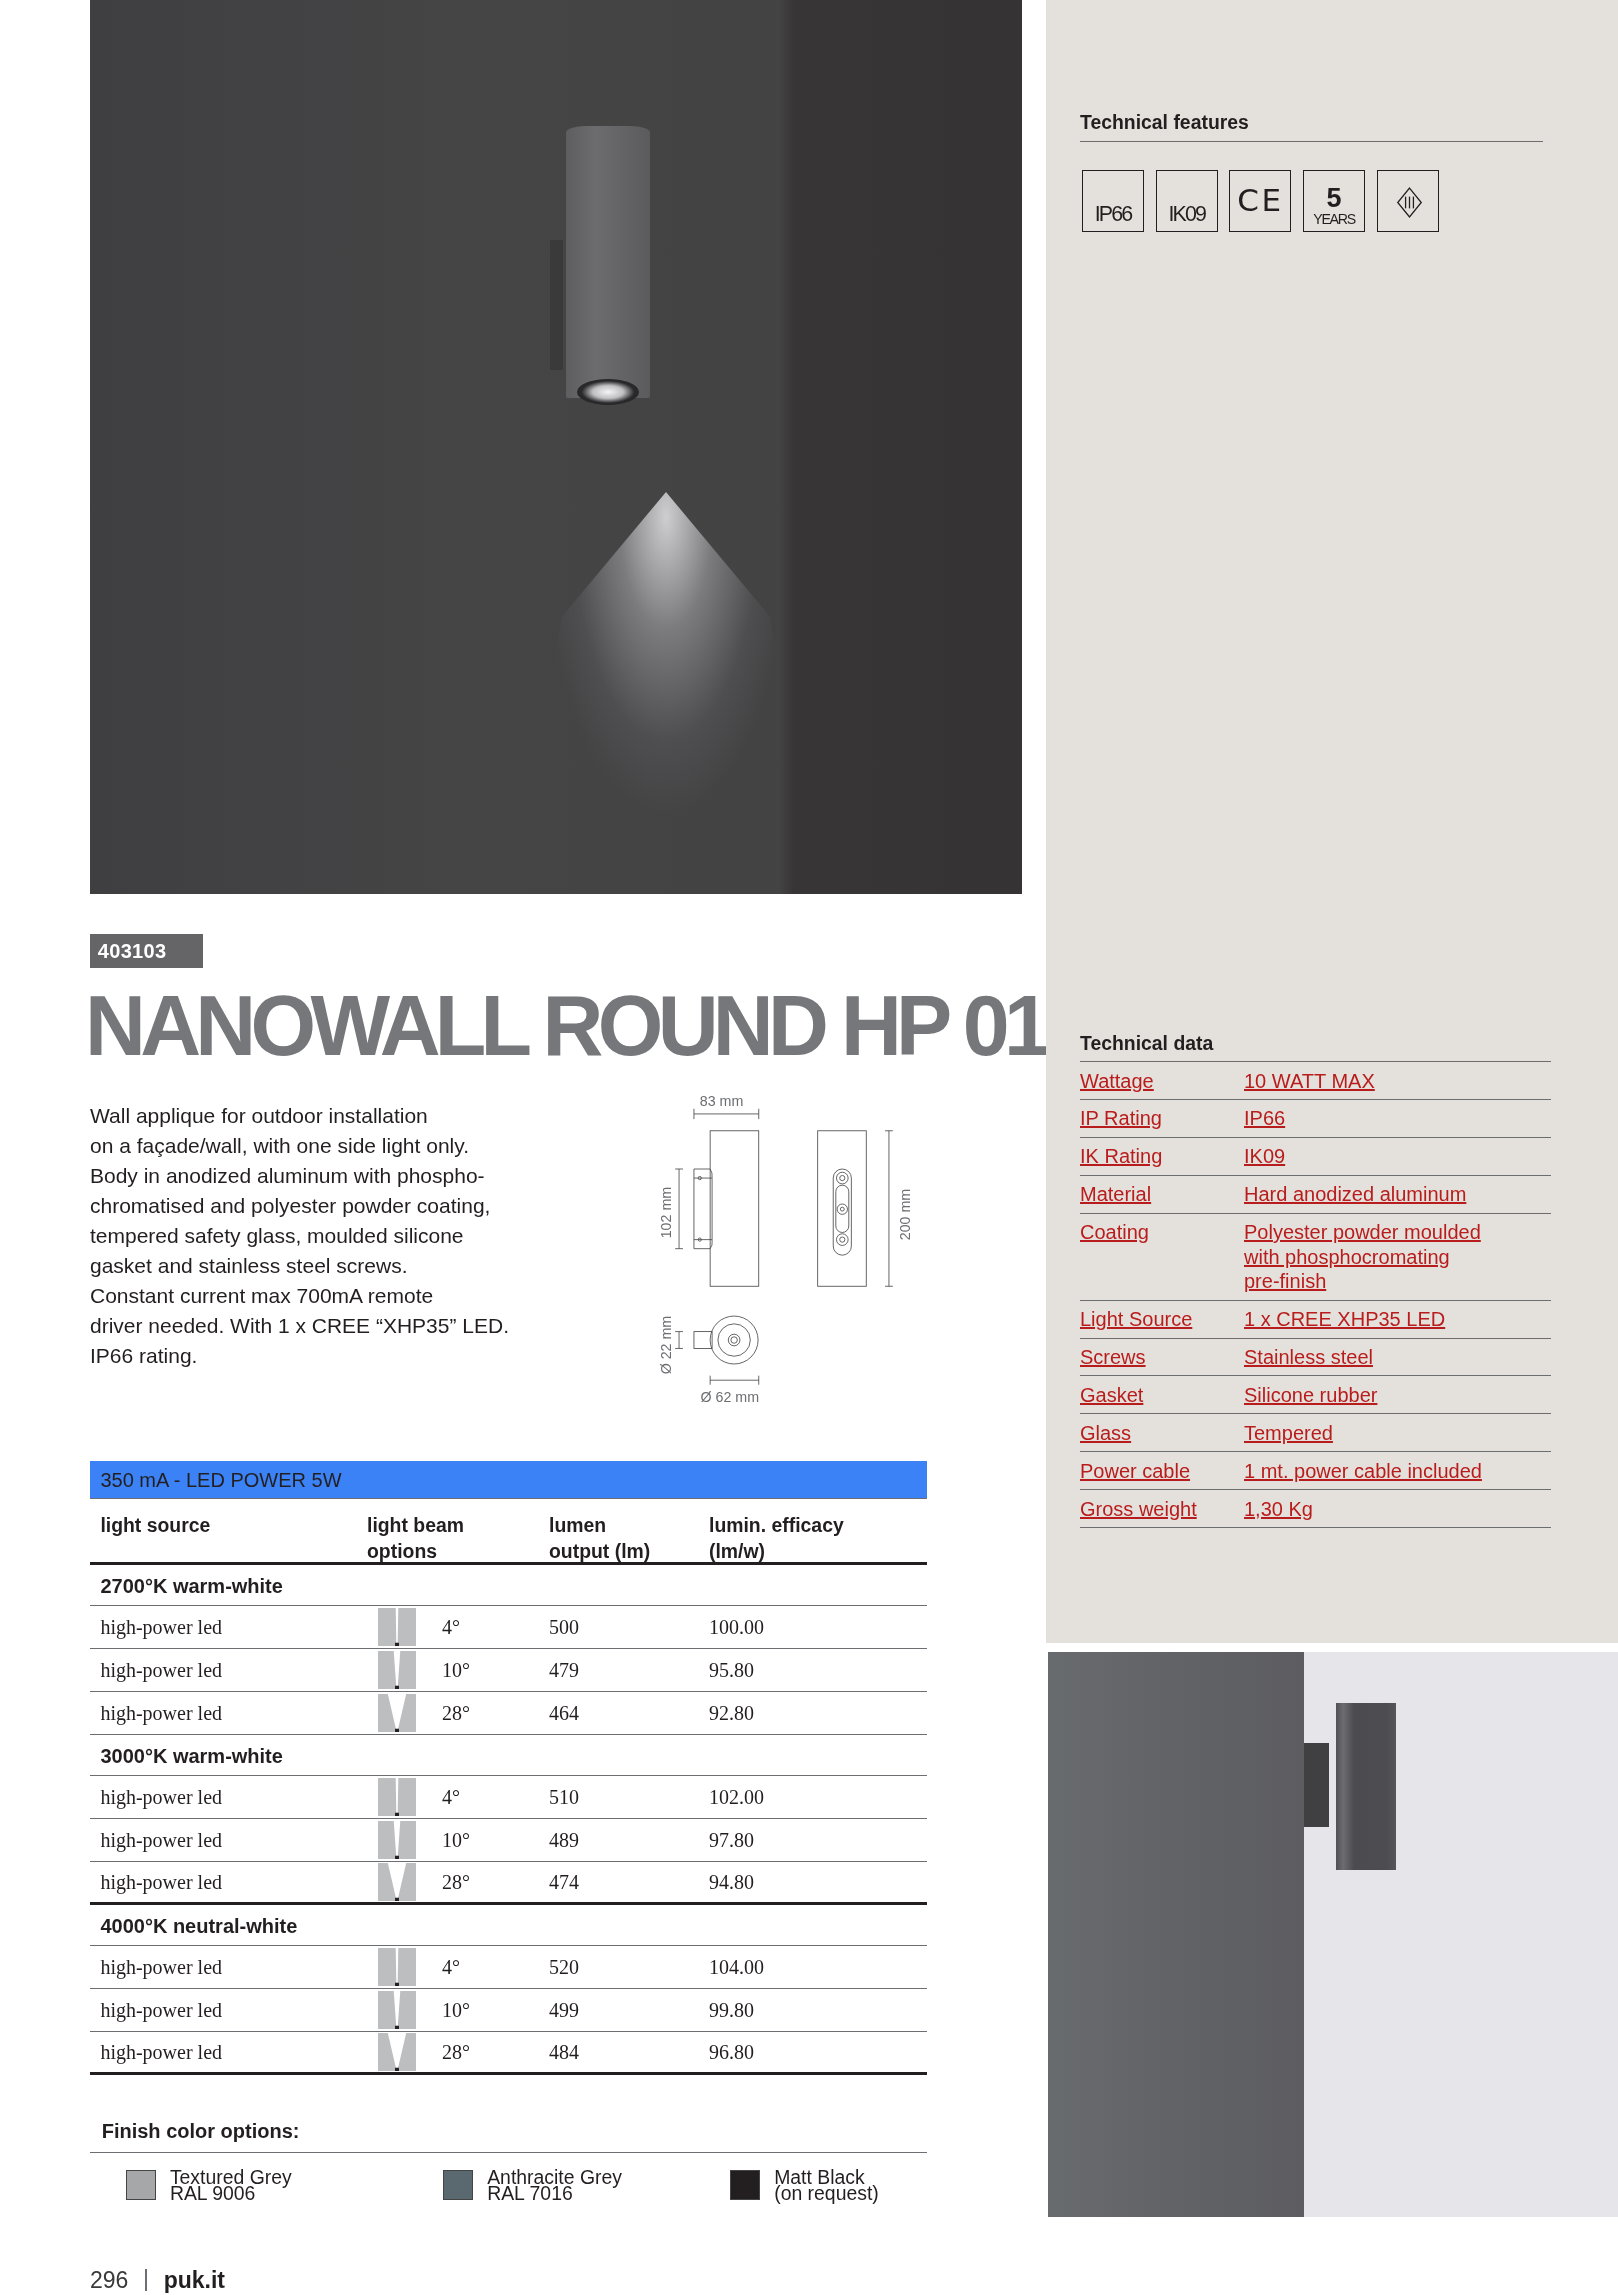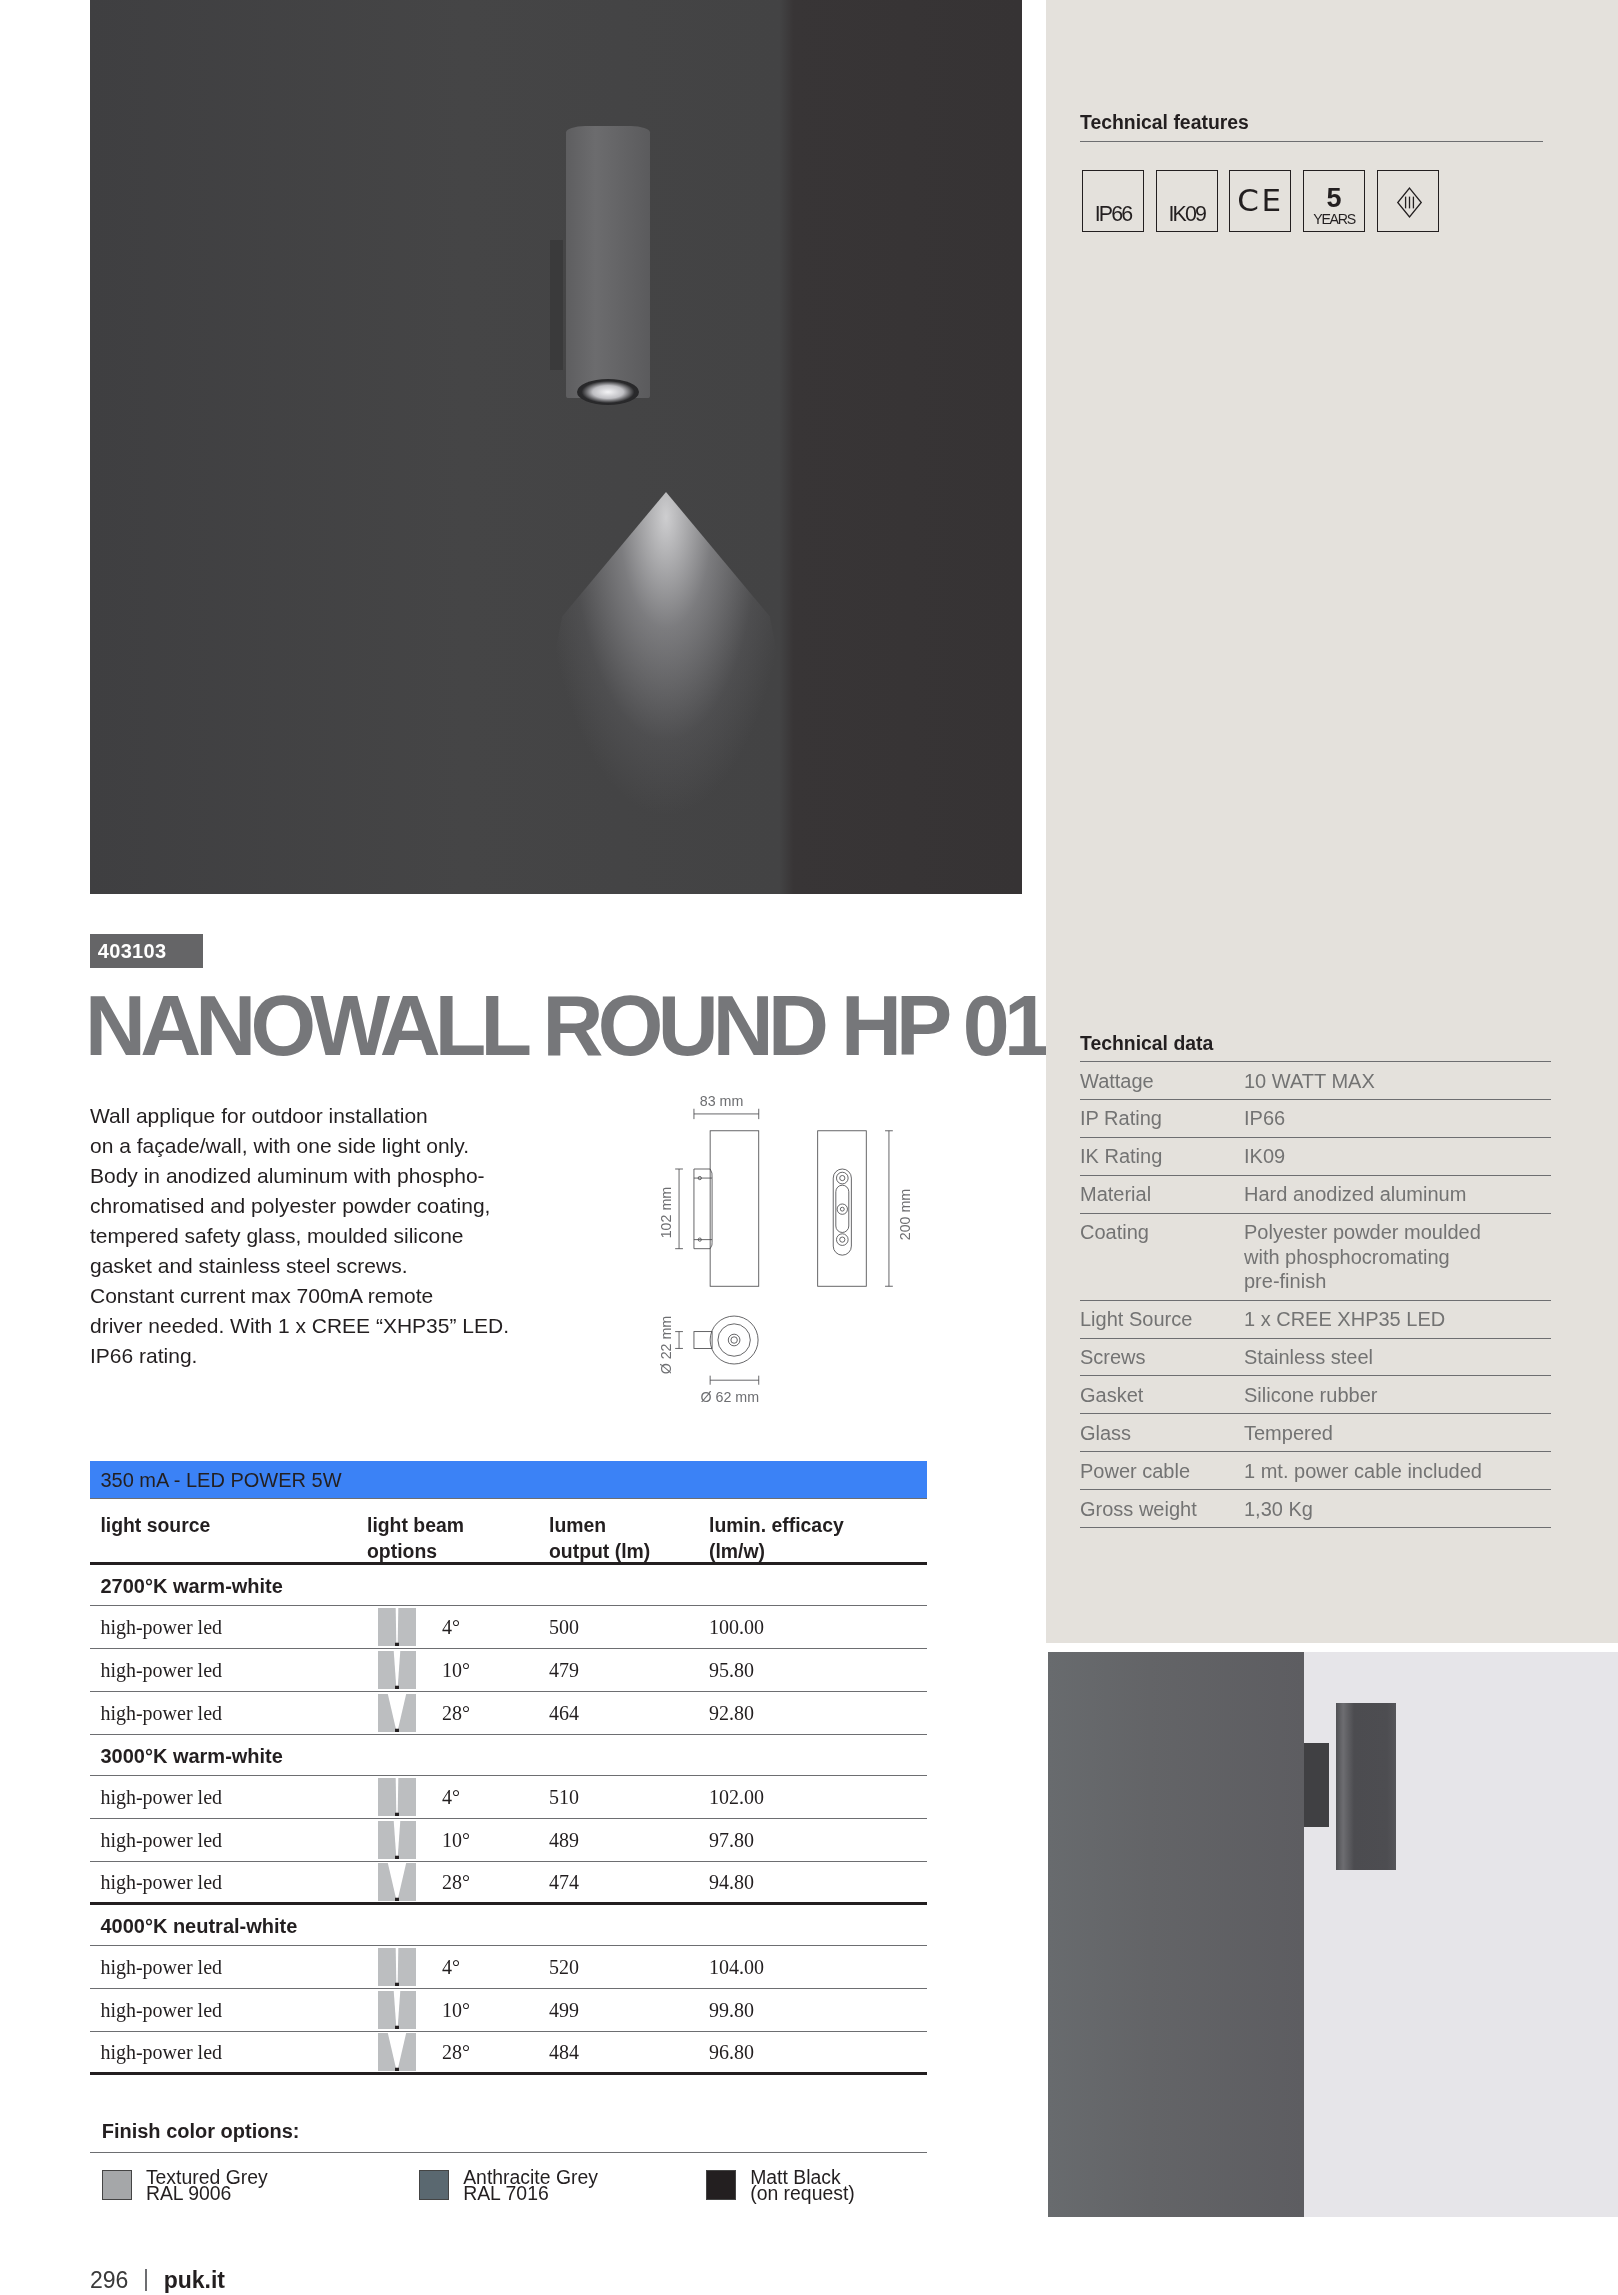--- a/index.html
+++ b/index.html
@@ -46,21 +46,21 @@
   .led-table .row { display: flex; height: 43px; border-bottom: 1.3px solid #6d6e71; align-items: center; font-size: 20px; color: #231f20; font-family: Liberation Serif, serif; }
   .led-table .row.last { border-bottom: 3.2px solid #231f20; }
   .led-table .beamcell { display: flex; align-items: center; }
   .beam-icon { width: 38px; height: 38px; margin-left: 11px; margin-right: 26px; display: block; }
   .beam-angle { width: 39px; }
 
   
   .finish { position: absolute; left: 90px; top: 2114px; width: 837px; }
   .finish .ftitle { font-weight: bold; font-size: 20px; line-height: 34px; padding-left: 11.7px; height: 39px; border-bottom: 1.3px solid #6d6e71; }
   .finish .swatches { position: relative; height: 58px; }
-  .swatch { position: absolute; top: 15.5px; display: flex; align-items: flex-start; }
+  .swatch { position: absolute; top: 15.5px; display: flex; align-items: flex-start; margin-left: 24px; }
   .swatch .chip { width: 30px; height: 30px; border: 1.3px solid #444; margin-right: 14.2px; margin-top: 1.3px; }
   .swatch .lbl { font-size: 19.4px; line-height: 16px; color: #231f20; white-space: pre-line; }
 
   .footer { position: absolute; left: 90px; top: 2222px; font-size: 23px; line-height: 28.5px; color: #231f20; margin-top: 44px; }
   .footer .pg { font-weight: normal; color: #3a3a3a; }
   .footer .sep { display: inline-block; width: 1.3px; height: 22px; background: #6d6e71; margin: 0 17px; vertical-align: -2.6px; }
   .footer .site { font-weight: bold; }
 
   
   .side-panel { position: absolute; left: 1046px; top: 0; width: 572px; height: 1643px; background: #e4e1dc; }
@@ -70,21 +70,21 @@
   .tf-icons { position: absolute; left: 36px; top: 170px; display: flex; gap: 11.7px; }
   .tf-icon { width: 62px; height: 62px; border: 1.3px solid #231f20; position: relative; color: #231f20; }
   .tf-icon .ic-txt { position: absolute; left: 0; right: 0; bottom: 6.5px; text-align: center; font-size: 21.4px; letter-spacing: -1.9px; line-height: 22px; }
   .tf-icon .ic-ce { position: absolute; left: 0; right: 0; top: 14.2px; text-align: center; font-size: 31px; line-height: 31px; letter-spacing: 2.6px; font-family: "DejaVu Sans", sans-serif; }
   .tf-icon .ic-num { position: absolute; left: 0; right: 0; top: 14.2px; text-align: center; font-size: 27px; font-weight: bold; line-height: 26px; }
   .tf-icon .ic-years { position: absolute; left: 0; right: 0; top: 41px; text-align: center; font-size: 14.2px; letter-spacing: -1.3px; line-height: 14.2px; }
   .tf-icon svg { position: absolute; left: 7.8px; top: 7.8px; width: 47px; height: 47px; }
 
   .td-title { top: 1030px; }
   .td-table { position: absolute; left: 34px; top: 1061px; width: 471px; border-top: 1.3px solid #6d6e71; }
-  .td-row { display: flex; border-bottom: 1.3px solid #6d6e71; padding: 6.5px 0 5.8px; font-size: 20px; line-height: 24.6px; color: #737373; }
+  .td-row { display: flex; border-bottom: 1.3px solid #6d6e71; padding: 6.5px 0 5.8px; font-size: 20px; line-height: 24.6px; color: #b91c1c; text-decoration: underline; }
   .td-row .k { width: 164px; }
   .td-row .v { flex: 1; white-space: pre-line; }
 
   
   .photo2 { position: absolute; left: 1048px; top: 1652px; width: 571px; height: 565px; background: #e6e5e9; overflow: hidden; }
   .photo2 .wall { position: absolute; left: 0; top: 0; width: 256px; height: 100%;
     background: linear-gradient(90deg, #686b6e 0%, #636467 40%, #5d5d61 100%); }
   .photo2 .bracket { position: absolute; left: 256px; top: 91px; width: 24.6px; height: 84px; background: #404043; }
   .photo2 .body { position: absolute; left: 288px; top: 51px; width: 60px; height: 167px;
     background: linear-gradient(90deg, #505054 0%, #6d6d71 12%, #4c4c50 30%, #4d4d51 85%, #56565a 100%); }

